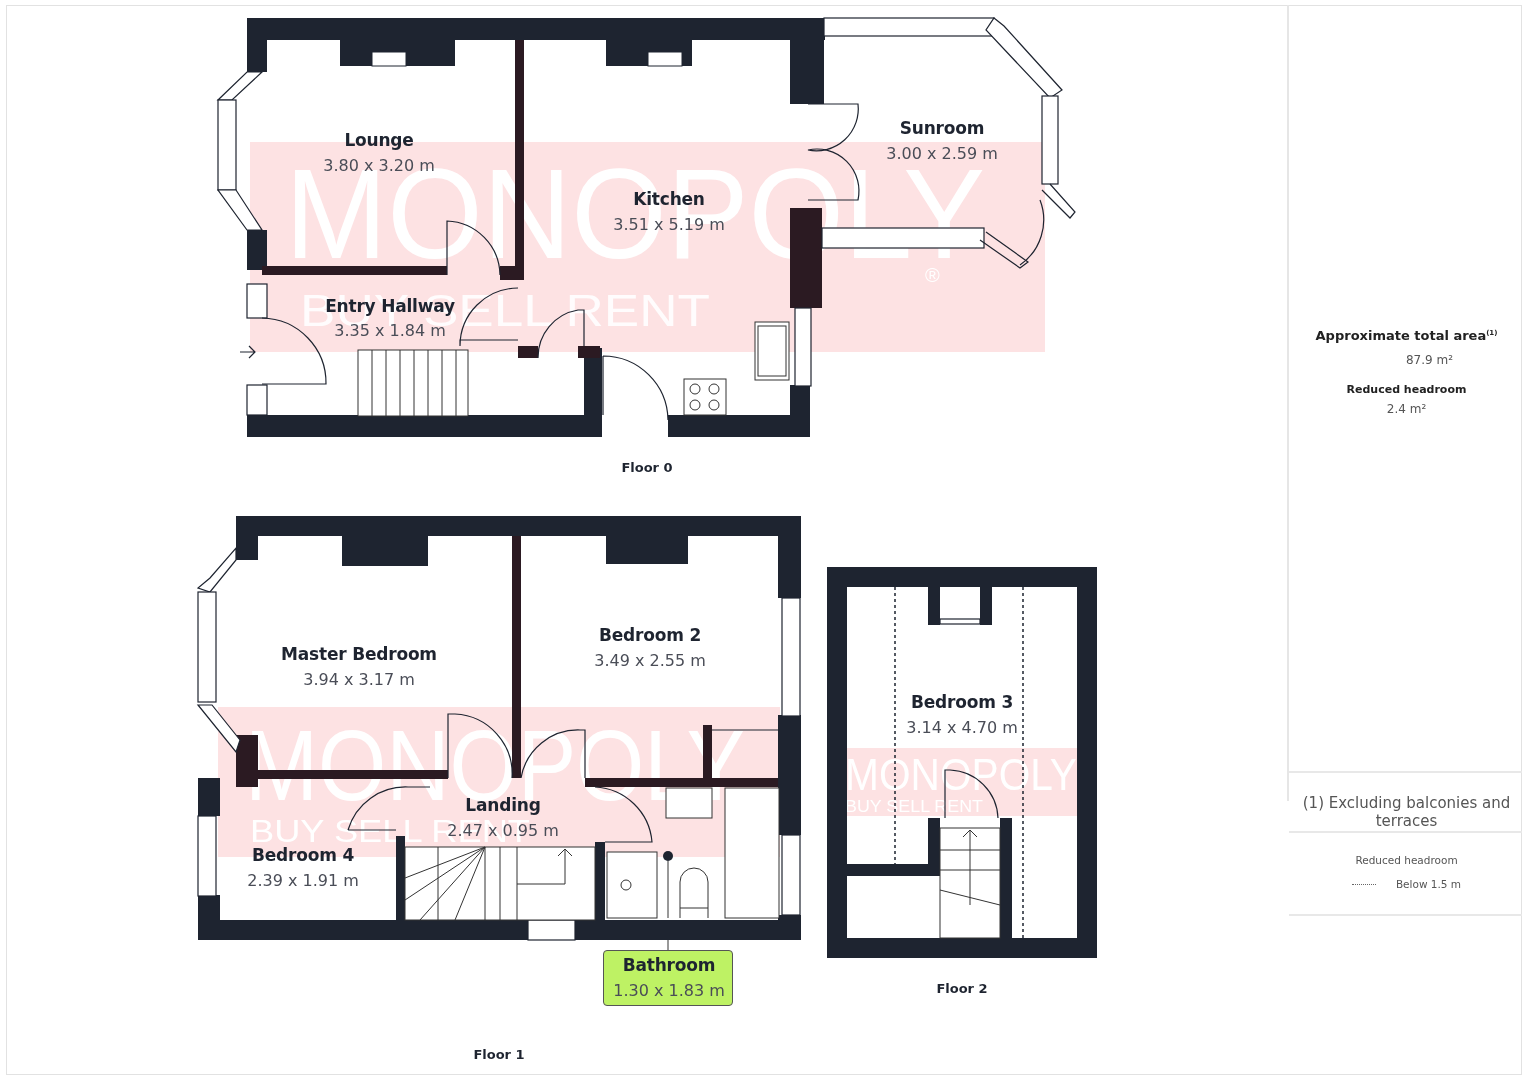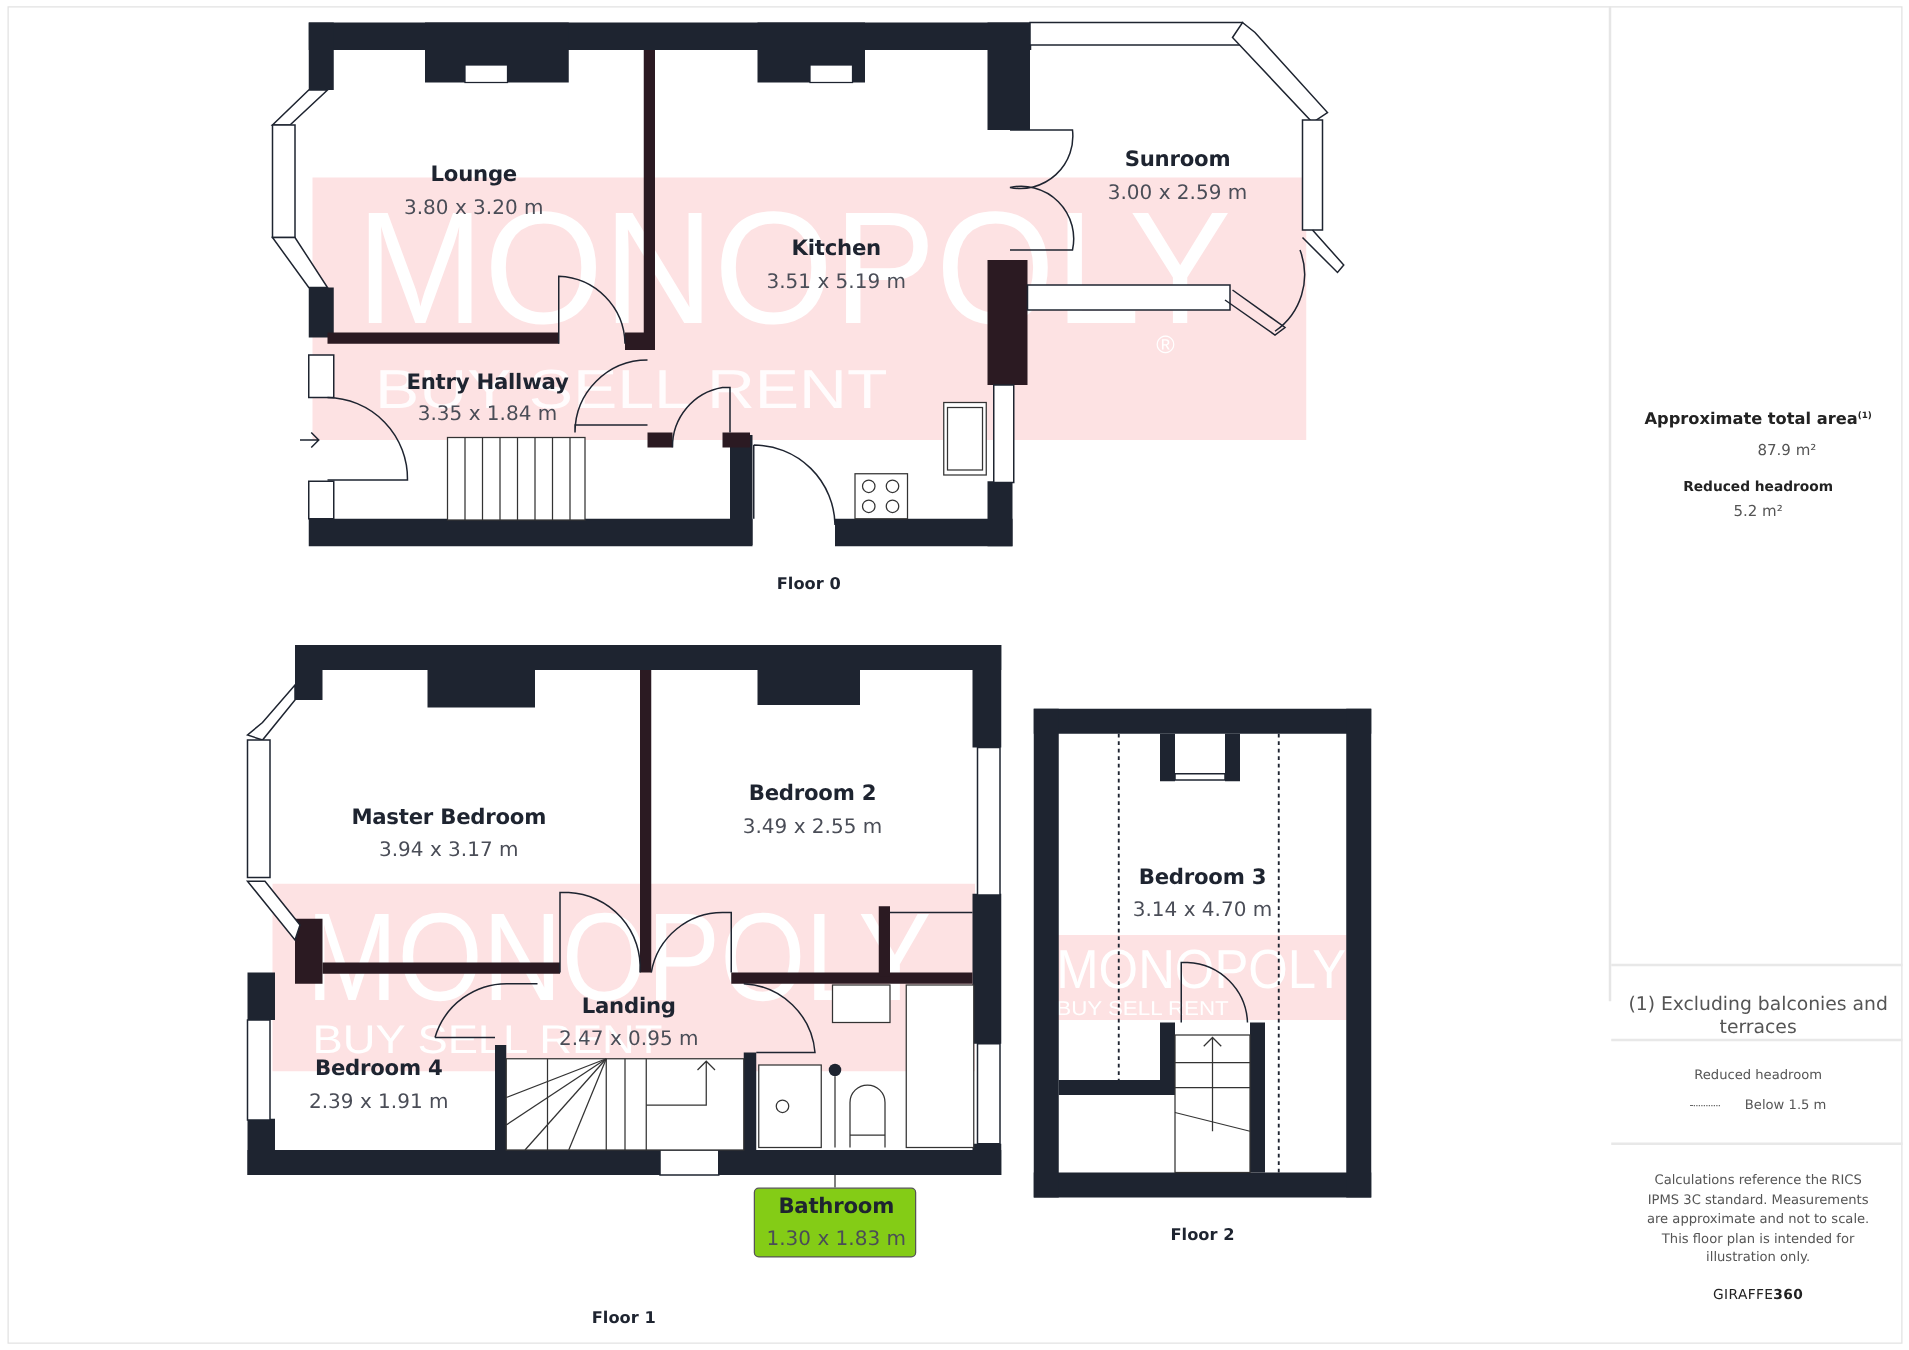--- a/index.html
+++ b/index.html
@@ -10,21 +10,21 @@
   .side-panel { position: absolute; left: 1287px; top: 5px; width: 235px; height: 796px;
                 border-left: 2px solid #e6e6e6; box-sizing: border-box; }
   .plan-svg { position: absolute; left: 0; top: 0; }
   .room-name { position: absolute; transform: translateX(-50%); white-space: nowrap;
                font-size: 17px; font-weight: bold; color: #1e2430; letter-spacing: -0.2px; }
   .room-dim { position: absolute; transform: translateX(-50%); white-space: nowrap;
               font-size: 16px; color: #4a4d57; }
   .floor-label { position: absolute; transform: translateX(-50%); white-space: nowrap;
                  font-size: 13px; font-weight: bold; color: #1e2430; }
   .bath-box { position: absolute; left: 603px; top: 950px; width: 130px; height: 56px;
-              border: 1px solid #555; border-radius: 4px; background: #84cc16; box-sizing: border-box; }
+              border: 1px solid #555; border-radius: 4px; background: #bef264; box-sizing: border-box; }
   .bath-box .room-name, .bath-box .room-dim { left: 65px; }
   .bath-box .room-name { top: 4px; }
   .bath-box .room-dim { top: 30px; }
 
   .info-block { position: absolute; left: 0; width: 235px; text-align: center; }
   .area-title { font-size: 13px; font-weight: bold; color: #222; }
   .area-title sup { font-size: 7px; }
   .area-val { font-size: 12px; color: #555; margin-top: 10px; padding-left: 46px; }
   .rh-title { font-size: 11px; font-weight: bold; color: #222; margin-top: 16px; }
   .rh-val { font-size: 12px; color: #555; margin-top: 6px; }
@@ -259,33 +259,29 @@
 
 <div class="floor-label" style="left:962px; top:981px;">Floor 2</div>
 
 <div class="side-panel">
   <div class="info-block" style="top:323px;">
     <div class="area-title">
       <span>Approximate total area</span><sup>(1)</sup>
     </div>
     <div class="area-val">87.9 m²</div>
     <div class="rh-title">Reduced headroom</div>
-    <div class="rh-val">5.2 m²</div>
+    <div class="rh-val">2.4 m²</div>
   </div>
 
   <div class="divider" style="top:766px;"></div>
   <div class="info-block footnote" style="top:789px;">(1) Excluding balconies and terraces</div>
 
   <div class="divider" style="top:826px;"></div>
   <div class="info-block" style="top:849px;">
     <div class="legend-title">Reduced headroom</div>
     <div class="legend-row">
       <span class="dots"></span>
       <span>Below 1.5 m</span>
     </div>
   </div>
 
   <div class="divider" style="top:909px;"></div>
-  <div class="info-block" style="top:932px;">
-    <div class="disclaimer">Calculations reference the RICS IPMS 3C standard. Measurements are approximate and not to scale. This floor plan is intended for illustration only.</div>
-    <div class="brand"><span>GIRAFFE</span><b>360</b></div>
-  </div>
 </div>
 
 </body></html>

